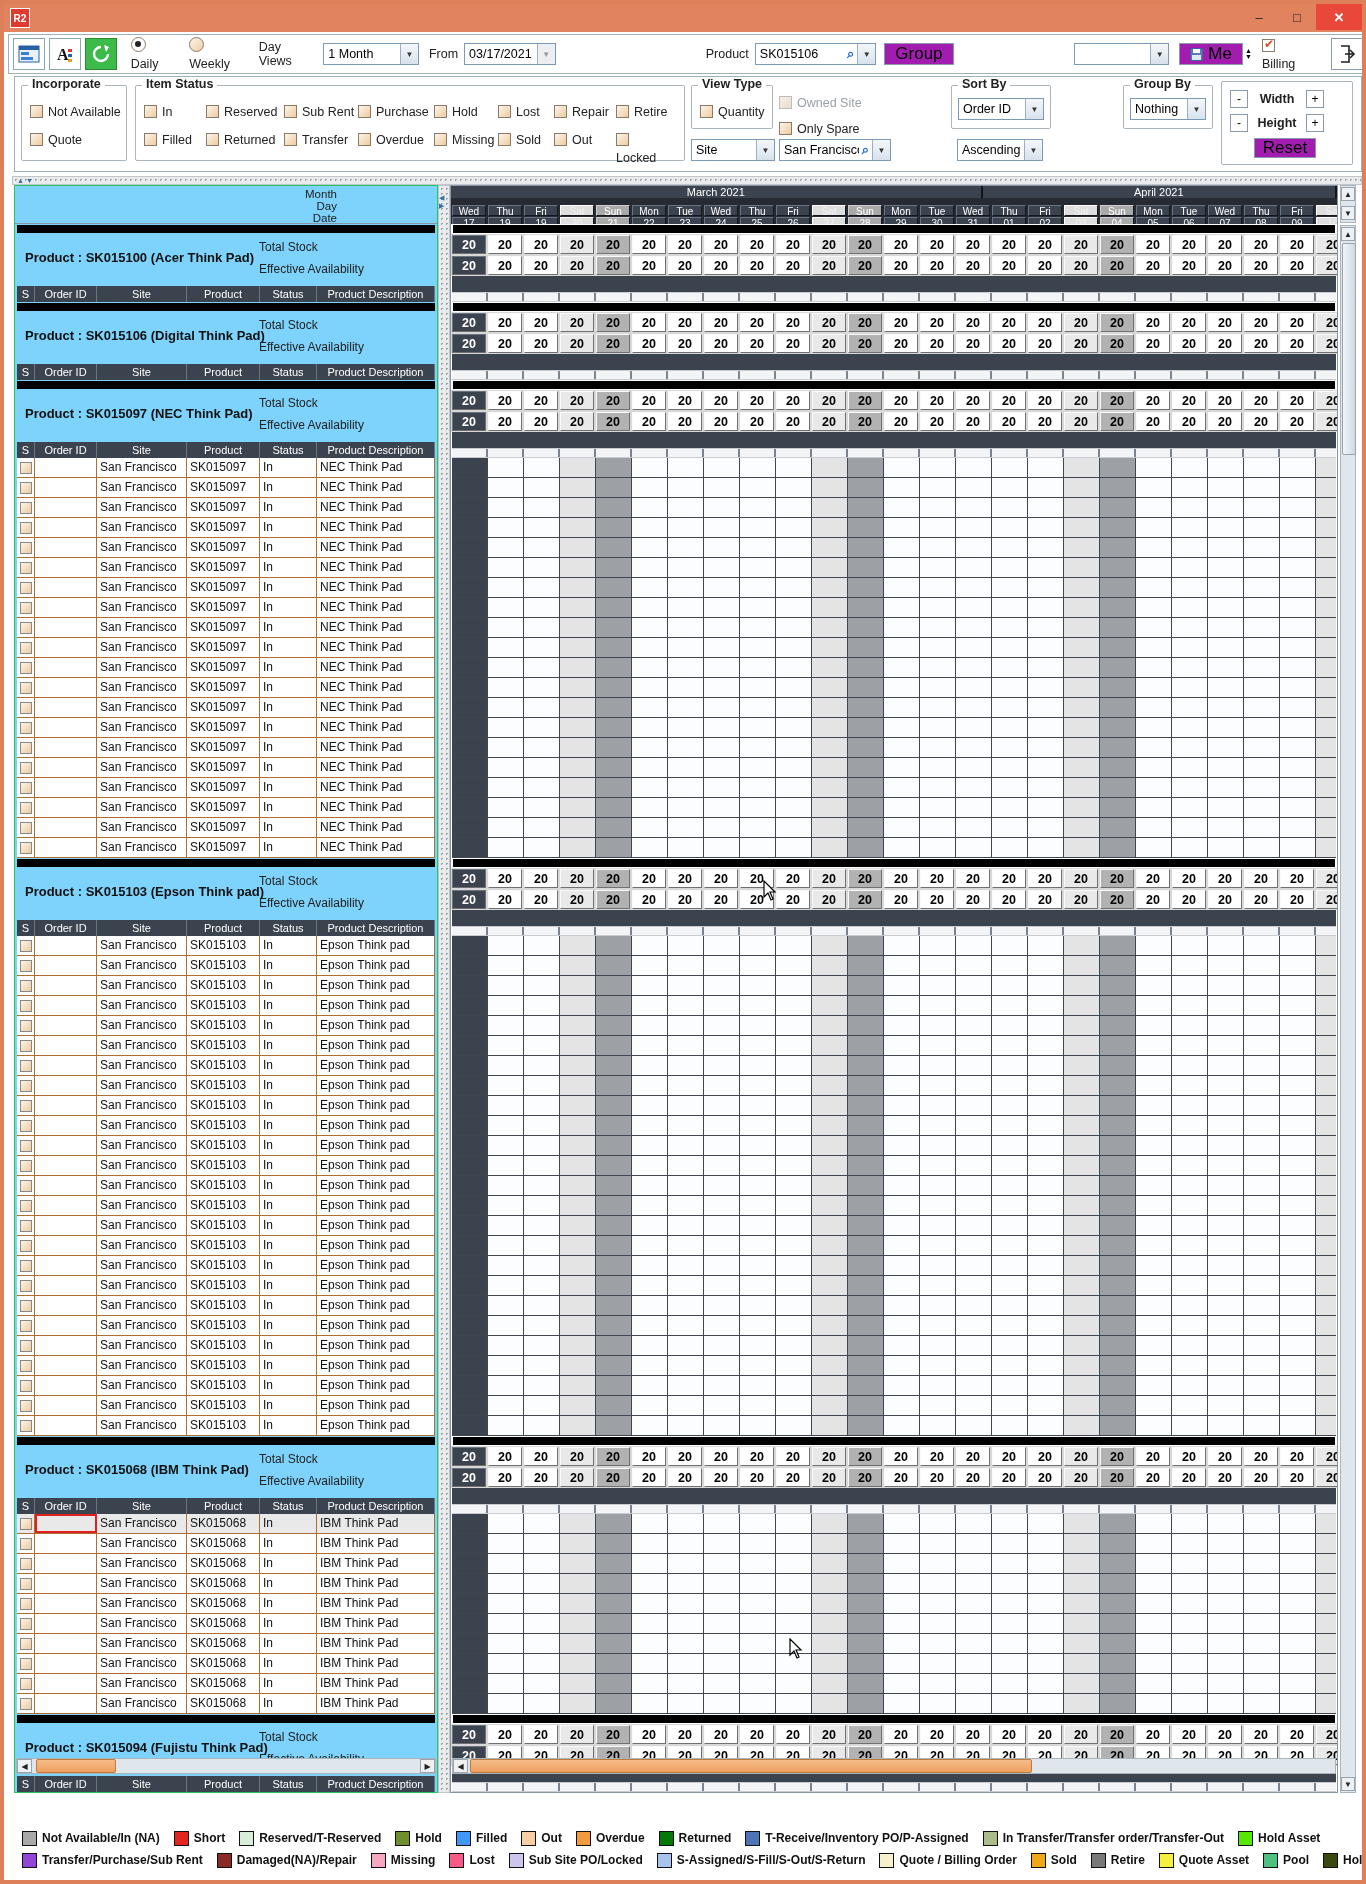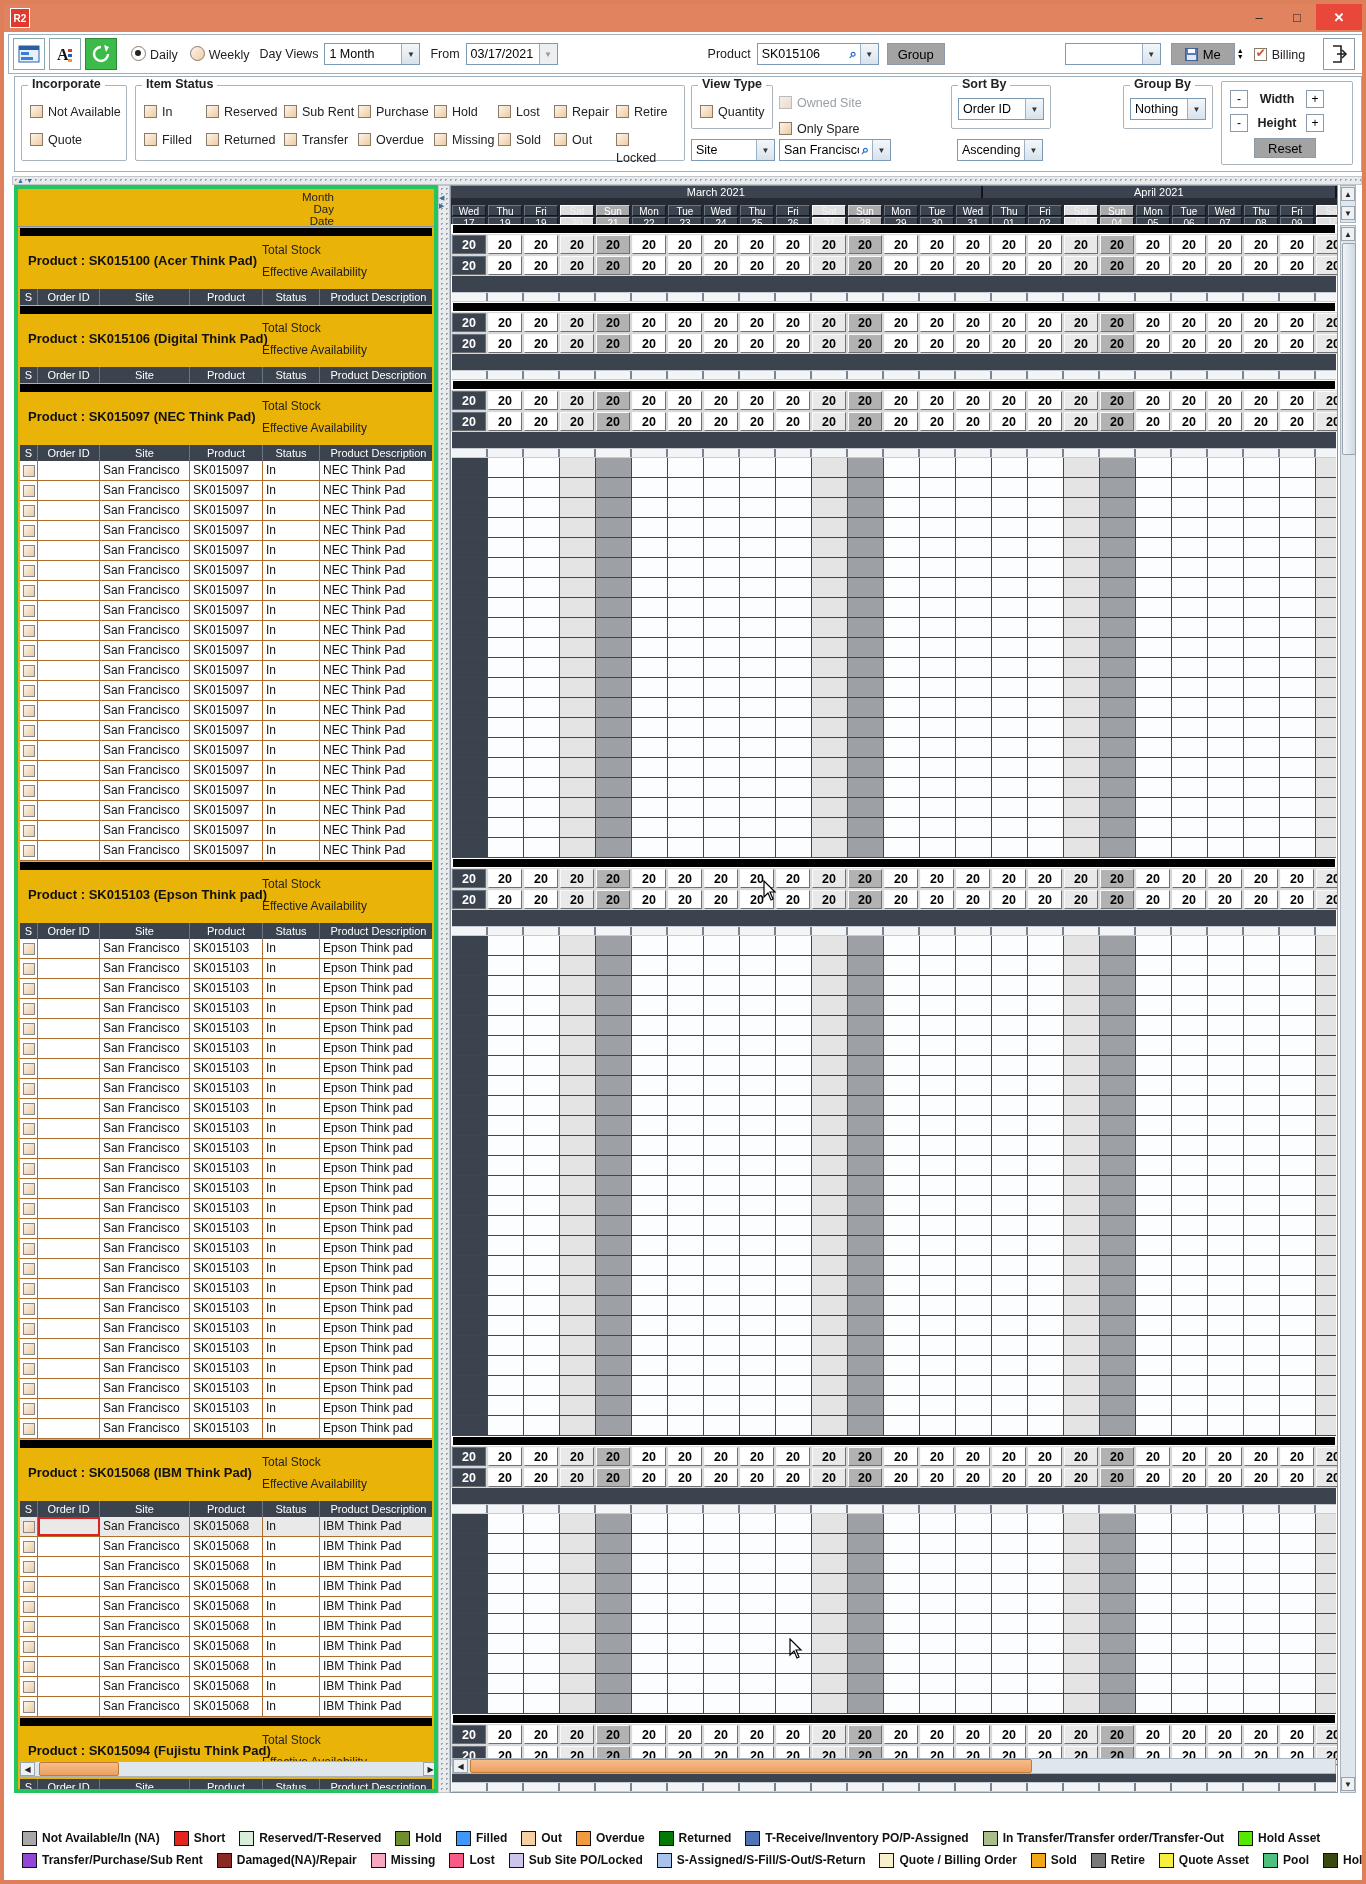--- a/index.html
+++ b/index.html
@@ -14,40 +14,40 @@
   
   .toolbar{position:absolute;left:4px;top:30px;width:1354px;height:38px;background:#fff;border:1px solid #9fb0bd;display:flex;align-items:center;}
   .tbicon{width:30px;height:30px;border:1px solid #8aa;margin-left:4px;display:flex;align-items:center;justify-content:center;background:#fff;}
   .radio{width:13px;height:13px;border-radius:50%;border:1px solid #8a7a6a;background:linear-gradient(135deg,#fdf2e6,#eecfa8);display:inline-block;vertical-align:-2px;margin-right:4px;}
   .radio.sel{background:#fff;position:relative;}
   .radio.sel:after{content:"";position:absolute;left:3px;top:3px;width:6px;height:6px;border-radius:50%;background:#222;}
   .tlabel{font-size:12.5px;color:#222;margin:0 6px 0 10px;}
   .combo{height:22px;border:1px solid #7a9ab5;background:#fff;display:flex;align-items:center;font-size:12.5px;box-sizing:border-box;}
   .combo .val{flex:1;padding:0 4px;white-space:nowrap;overflow:hidden;}
   .arrbtn{width:17px;height:100%;background:linear-gradient(#f4f7fa,#d8e2ec);border-left:1px solid #9ab0c4;display:flex;align-items:center;justify-content:center;font-size:8px;color:#333;}
-  .btn{height:22px;border:1px solid #8a9aaa;background:#a3a3a3;font-size:13px;display:flex;align-items:center;justify-content:center;padding:0 10px;box-sizing:border-box;}
+  .btn{height:22px;border:1px solid #8a9aaa;background:#a21caf;font-size:17px;display:flex;align-items:center;justify-content:center;padding:0 10px;box-sizing:border-box;}
   .mag{color:#1d6fd1;font-size:13px;font-weight:bold;margin:0 3px;}
   .cb{width:13px;height:13px;border:1px solid #8a7a6a;background:linear-gradient(135deg,#fdf4ea,#eeccA0);display:inline-block;vertical-align:-2px;margin-right:5px;box-sizing:border-box;}
   .cb.checked{background:#fff;position:relative;}
   .cb.checked:after{content:"✔";position:absolute;left:1px;top:-3px;color:#d4502a;font-size:12px;}
   .cb.disabled{background:linear-gradient(135deg,#f6efe7,#e9dccd);border-color:#bbb;}
   
   .fpanel{position:absolute;left:10px;top:72px;width:1346px;height:94px;background:#fff;border:1px solid #9fb0bd;}
   .gbox{position:absolute;border:1px solid #aab4bc;border-radius:2px;}
   .gbox>.glabel{position:absolute;top:-9px;left:6px;background:#fff;padding:0 4px;font-size:12.5px;font-weight:bold;color:#222;}
   .cbl{font-size:12.5px;color:#222;white-space:nowrap;}
   .cbl.gray{color:#9aa0a6;}
   .mini{width:18px;height:18px;border:1px solid #8a9aaa;background:#fff;font-size:12px;display:flex;align-items:center;justify-content:center;box-sizing:border-box;}
   
   .main{position:absolute;left:8px;top:172px;width:1350px;height:1640px;background:#fff;}
   .hsplit{position:absolute;left:0;top:0;width:1350px;height:9px;background:#e8eaec;background-image:radial-gradient(#9aa2aa 1px,transparent 1px);background-size:5px 5px;border:1px solid #c0c6cc;box-sizing:border-box;}
   .hsplit .arr{position:absolute;left:4px;top:0;font-size:7px;color:#3a6ea5;letter-spacing:2px;}
   .vsplit{position:absolute;left:426px;top:9px;width:12px;height:1608px;background:#e8eaec;background-image:radial-gradient(#9aa2aa 1px,transparent 1px);background-size:5px 5px;border:1px solid #c0c6cc;box-sizing:border-box;}
   .vsplit .arr{position:absolute;left:0px;top:8px;font-size:7px;color:#3a6ea5;}
-  .leftpanel{position:absolute;left:2px;top:9px;width:424px;height:1608px;border:4px solid #22c55e;box-sizing:border-box;background:#eab308;overflow:hidden;}
+  .leftpanel{position:absolute;left:2px;top:9px;width:424px;height:1608px;border:1px solid #22c55e;box-sizing:border-box;background:#7dd3fc;overflow:hidden;}
   .corner{height:38px;border-bottom:1px solid #8a94a0;display:flex;flex-direction:column;justify-content:space-between;align-items:flex-end;padding:2px 100px 2px 0;box-sizing:border-box;font-size:11.5px;color:#222;}
   .rightpanel{position:absolute;left:438px;top:9px;width:888px;height:1608px;border:1px solid #8a94a0;box-sizing:border-box;background:#fff;overflow:hidden;}
   
   .calhead{height:38px;background:#262B33;overflow:hidden;}
   .monthrow{height:19px;display:flex;}
   .mseg{height:12px;background:#3B434F;color:#fff;font-size:11px;text-align:center;border-right:2px solid #11151a;box-sizing:border-box;line-height:12px;}
   .cellrow{height:12px;display:flex;}
   .hcell{width:34px;height:11px;margin:0 1px 1px 1px;background:#3B434F;color:#fff;font-size:10px;text-align:center;line-height:11px;border-top:1px solid #6b7482;border-left:1px solid #6b7482;border-right:1px solid #14181e;border-bottom:1px solid #14181e;box-sizing:border-box;flex:none;}
   .hcell.sat{background:#DEDEDE;color:#f2f2f2;border-top-color:#fff;border-left-color:#fff;}
   .hcell.sun{background:#A9A9A9;color:#fff;border-top-color:#cfcfcf;border-left-color:#cfcfcf;}

